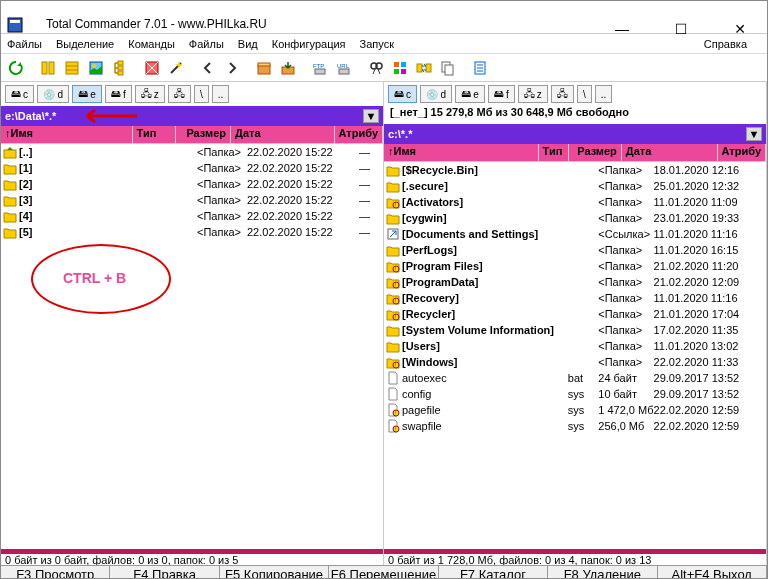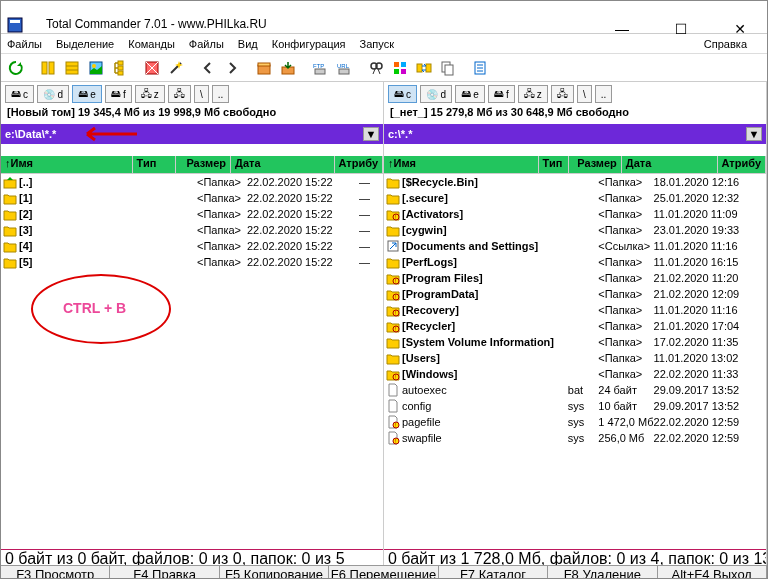--- a/index.html
+++ b/index.html
@@ -15,32 +15,32 @@
 .tbtn { width: 22px; height: 22px; display: flex; align-items: center; justify-content: center; border: 1px solid transparent; }
 .tsep { width: 6px; }
 .panels { display: flex; height: calc(100% - 28px - 20px - 28px - 18px); }
 .panel { width: 50%; display: flex; flex-direction: column; border-right: 1px solid #ccc; }
 .drivebar { height: 24px; display: flex; align-items: center; padding: 2px 4px; gap: 3px; }
 .drivebtn { height: 18px; padding: 0 5px; border: 1px solid #999; background: #f4f4f4; font-size: 10px; display: flex; align-items: center; gap: 2px; }
 .drivebtn.sel { background: #d0e4f5; border-color: #5a9bd5; }
 .driveinfo { height: 18px; padding: 0 6px; font-size: 11px; font-weight: bold; }
 .pathbar { height: 20px; background: #6d28d9; color: #fff; display: flex; align-items: center; padding: 0 4px; position: relative; font-weight: bold; }
 .pathbar .dd { margin-left: auto; width: 16px; background: #ddd; color: #000; text-align: center; border: 1px solid #999; }
-.listhdr { height: 18px; display: flex; background: #22c55e; border-bottom: 1px solid #ccc; font-size: 11px; margin-top: 12px; }
+.listhdr { height: 18px; display: flex; background: #ec4899; border-bottom: 1px solid #ccc; font-size: 11px; }
 .listhdr div { border-right: 1px solid #ccc; padding: 1px 4px; font-weight: bold; }
 .filelist { flex: 1; overflow-y: auto; overflow-x: hidden; position: relative; background: #fff; }
 .row { display: flex; height: 16px; align-items: center; font-size: 11px; }
 .row .fi { width: 14px; height: 14px; margin: 0 2px; flex-shrink: 0; }
 .row span { overflow: hidden; white-space: nowrap; }
 .hc-name-l { width: 140px; } .hc-ext-l { width: 46px; } .hc-size-l { width: 58px; text-align: right; } .hc-date-l { width: 110px; } .hc-attr-l { flex: 1; }
 .hc-name-r { width: 192px; } .hc-ext-r { width: 36px; } .hc-size-r { width: 64px; text-align: right; } .hc-date-r { width: 118px; } .hc-attr-r { flex: 1; }
 .row .c-name-l { width: 178px; } .row .c-size-l { width: 50px; text-align: left; } .row .c-date-l { width: 112px; } .row .c-attr-l { flex: 1; }
 .row .c-name-r { width: 174px; } .row .c-ext-r { width: 32px; } .row .c-size-r { width: 58px; text-align: left; } .row .c-date-r { width: 118px; } .row .c-attr-r { flex: 1; }
 .row .bold { font-weight: bold; }
-.statusbar { height: 16px; border-top: 1px solid #be185d; padding: 0 4px; font-size: 16px; white-space: nowrap; overflow: hidden; margin-top: 18px; }
+.statusbar { height: 16px; border-top: 5px solid #be185d; padding: 0 4px; font-size: 11px; white-space: nowrap; overflow: hidden; margin-top: 18px; }
 .fkeys { height: 18px; display: flex; border-top: 1px solid #999; }
 .fkeys div { flex: 1; border-right: 1px solid #999; background: #f0f0f0; text-align: center; font-size: 13px; padding-top: 1px; }
 .annotation { position: absolute; color: #ec4899; font-weight: bold; }
 .arrow { position: absolute; }
 .ellipse { position: absolute; border: 2px solid #d00; border-radius: 50%; }
 svg { display: block; }
 </style>
 </head>
 <body>
 
@@ -203,21 +203,20 @@
       <div class="drivebtn">💿 <span>d</span></div>
       <div class="drivebtn sel">🖴 <span>e</span></div>
       <div class="drivebtn">🖴 <span>f</span></div>
       <div class="drivebtn">🖧 <span>z</span></div>
       <div class="drivebtn">🖧</div>
       <div class="drivebtn">
           <span>\</span>
         </div>
       <div class="drivebtn">..</div>
     </div>
-    <div class="driveinfo">[Новый том]  19 345,4 Мб из 19 998,9 Мб свободно</div>
     <div class="pathbar">
       <span>e:\Data\*.*</span>
       <span class="dd">▼</span>
       <svg class="arrow" style="left:78px;top:2px" width="60" height="16">
           <path d="M58 8H8M8 8l8-6M8 8l8 6" stroke="#d00" stroke-width="3" fill="none"></path>
         </svg>
     </div>
     <div class="listhdr">
       <div class="hc-name-l">↑Имя</div>
       <div class="hc-ext-l">Тип</div>

